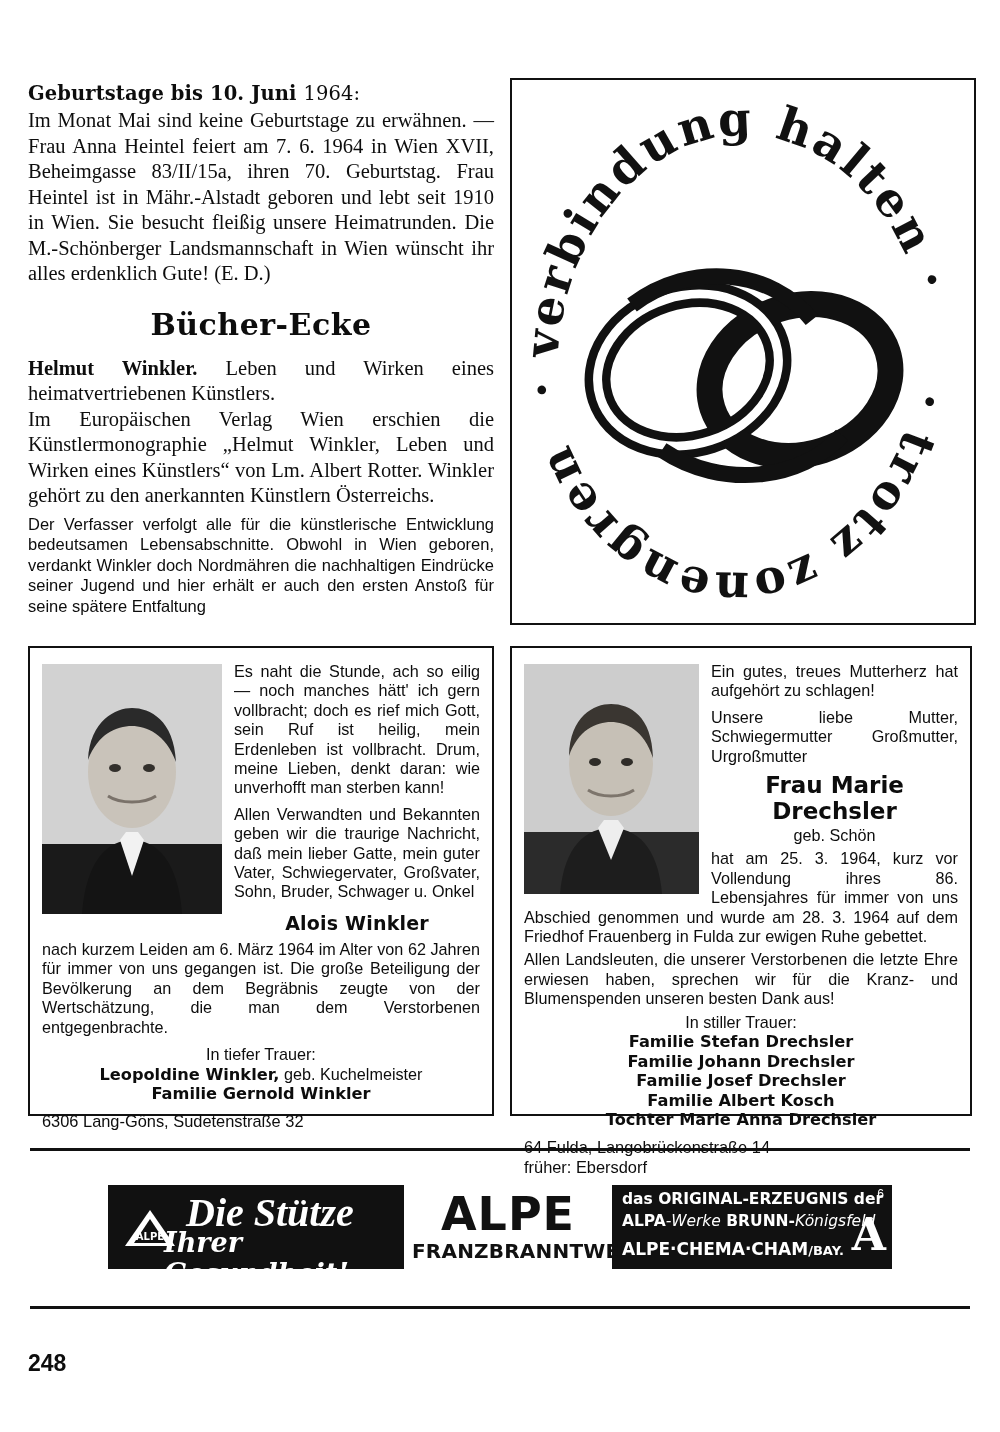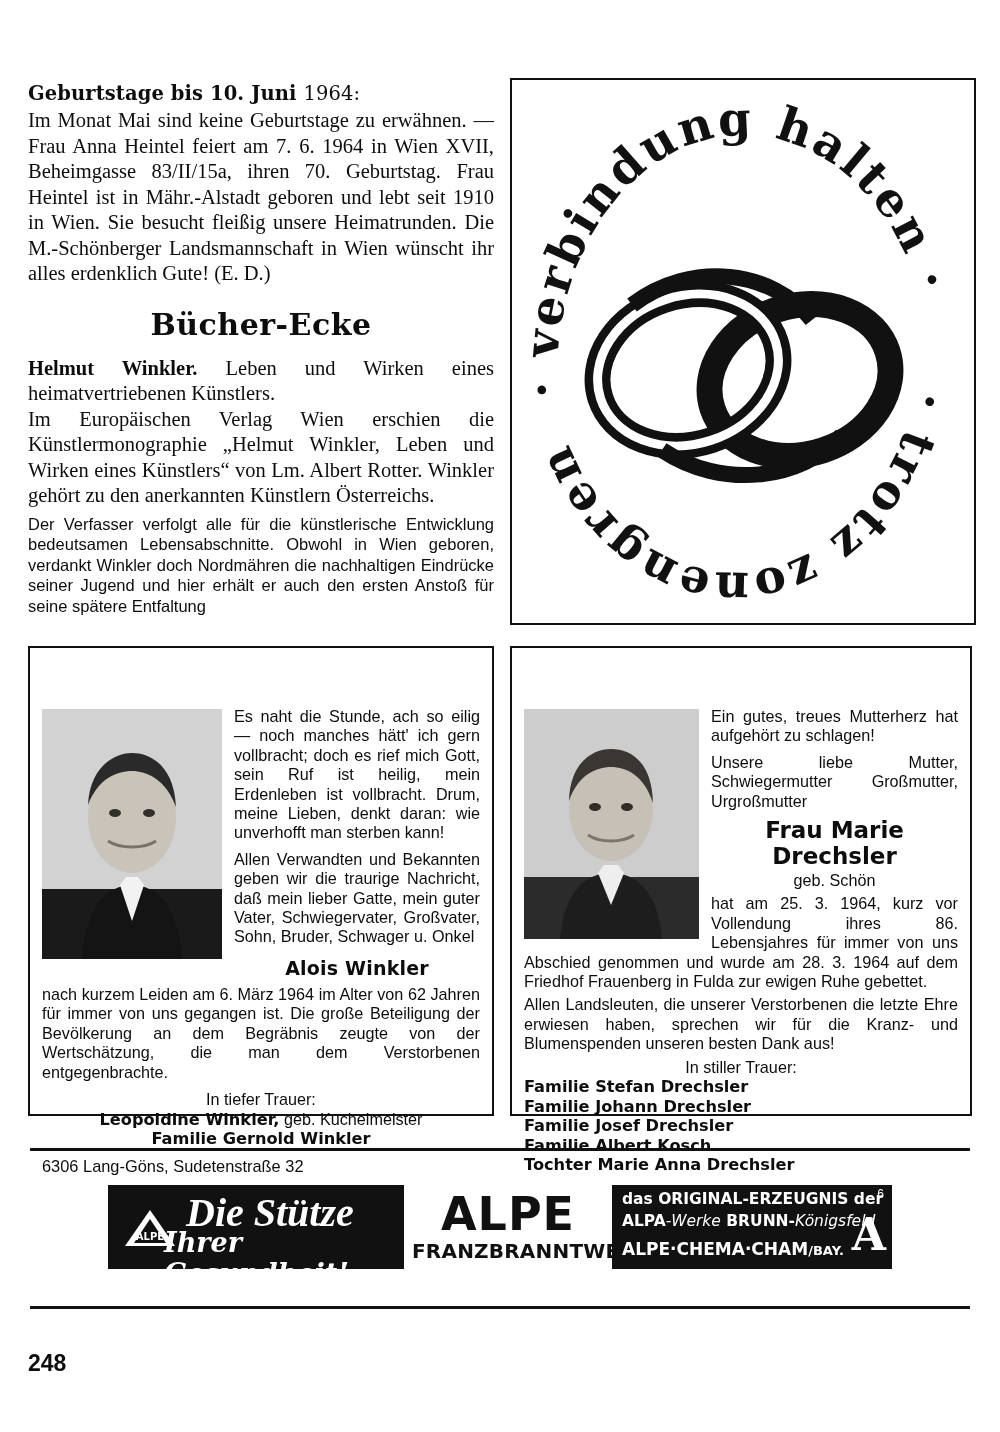--- a/index.html
+++ b/index.html
@@ -75,21 +75,21 @@
 
   
   .obit {
     position: absolute;
     border: 2px solid #111;
     background: #fff;
     box-sizing: border-box;
   }
   .obit-left { left: 28px; top: 646px; width: 466px; height: 470px; }
   .obit-right { left: 510px; top: 646px; width: 462px; height: 470px; }
-  .obit-inner { padding: 20px 12px 8px 12px; margin-top: 39px; }
+  .obit-inner { padding: 14px 12px 8px 12px; }
 
   .photo {
     width: 180px;
     height: 250px;
     float: left;
     margin: 2px 12px 4px 0;
     background: #cfcfcf;
     position: relative;
     overflow: hidden;
   }
@@ -120,20 +120,21 @@
     font-size: 23px;
     text-align: center;
     margin: 6px 0 2px 0;
   }
   .center { text-align: center; }
   .trauer-list {
     font-family: "DejaVu Sans", sans-serif;
     font-weight: bold;
     font-size: 16.2px;
     line-height: 19.6px;
+    text-align: center;
   }
   .trauer-left {
     font-family: "Liberation Sans", sans-serif;
     font-size: 16.2px;
     line-height: 19.6px;
     text-align: center;
   }
   .trauer-left .nm { font-family: "DejaVu Sans", sans-serif; font-weight: bold; }
   .addr {
     font-family: "Liberation Sans", sans-serif;

